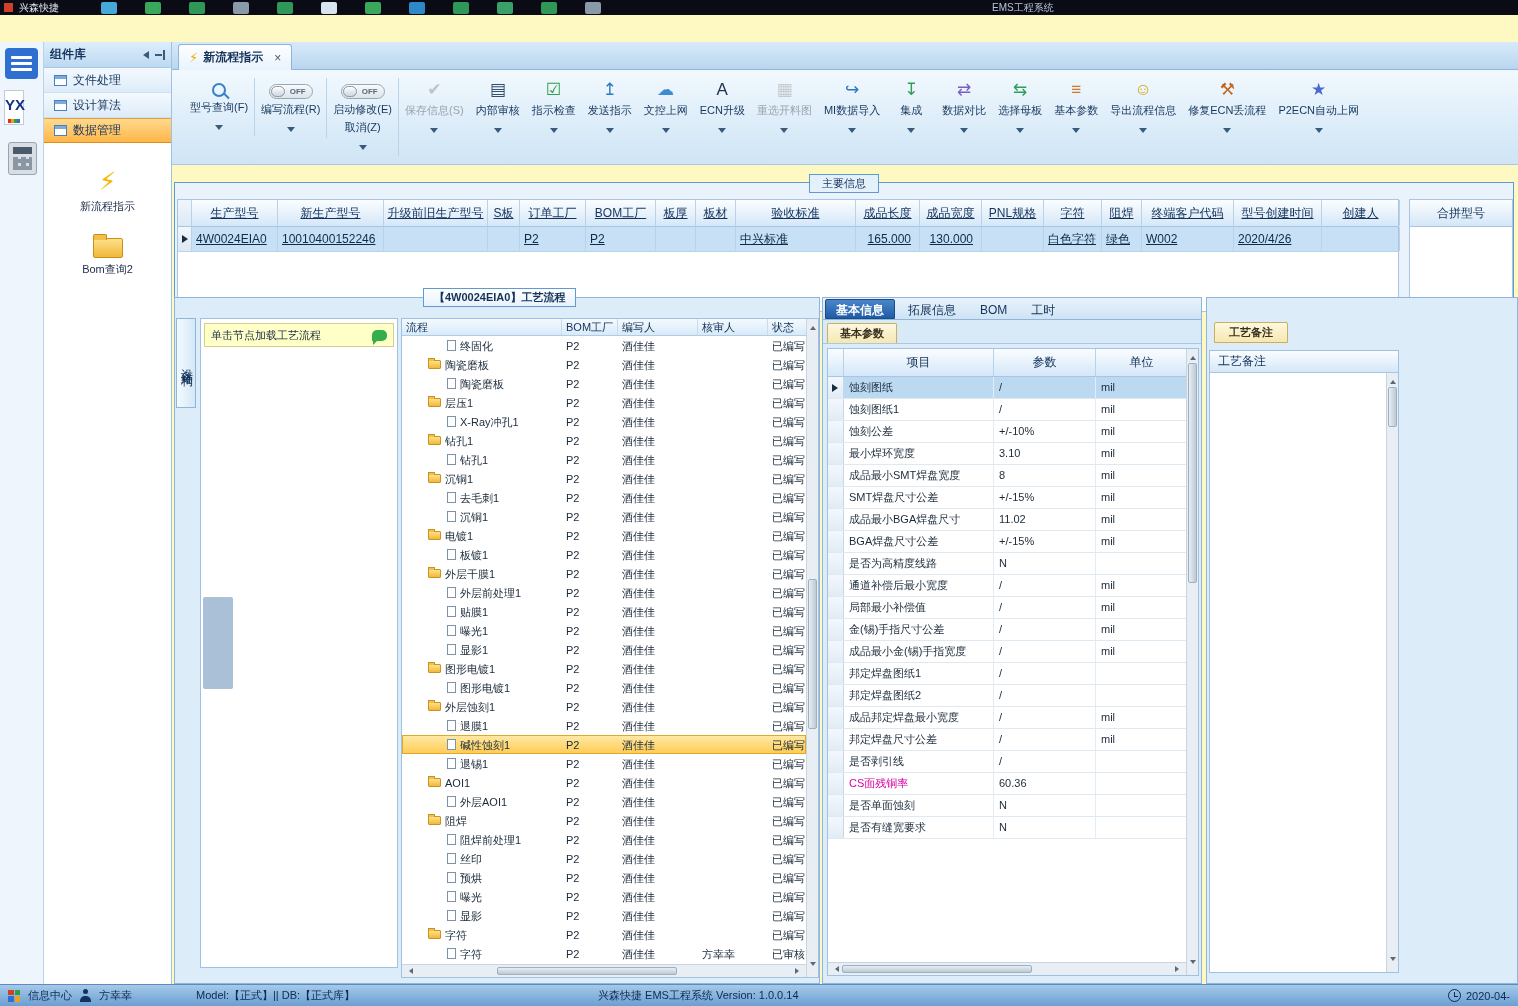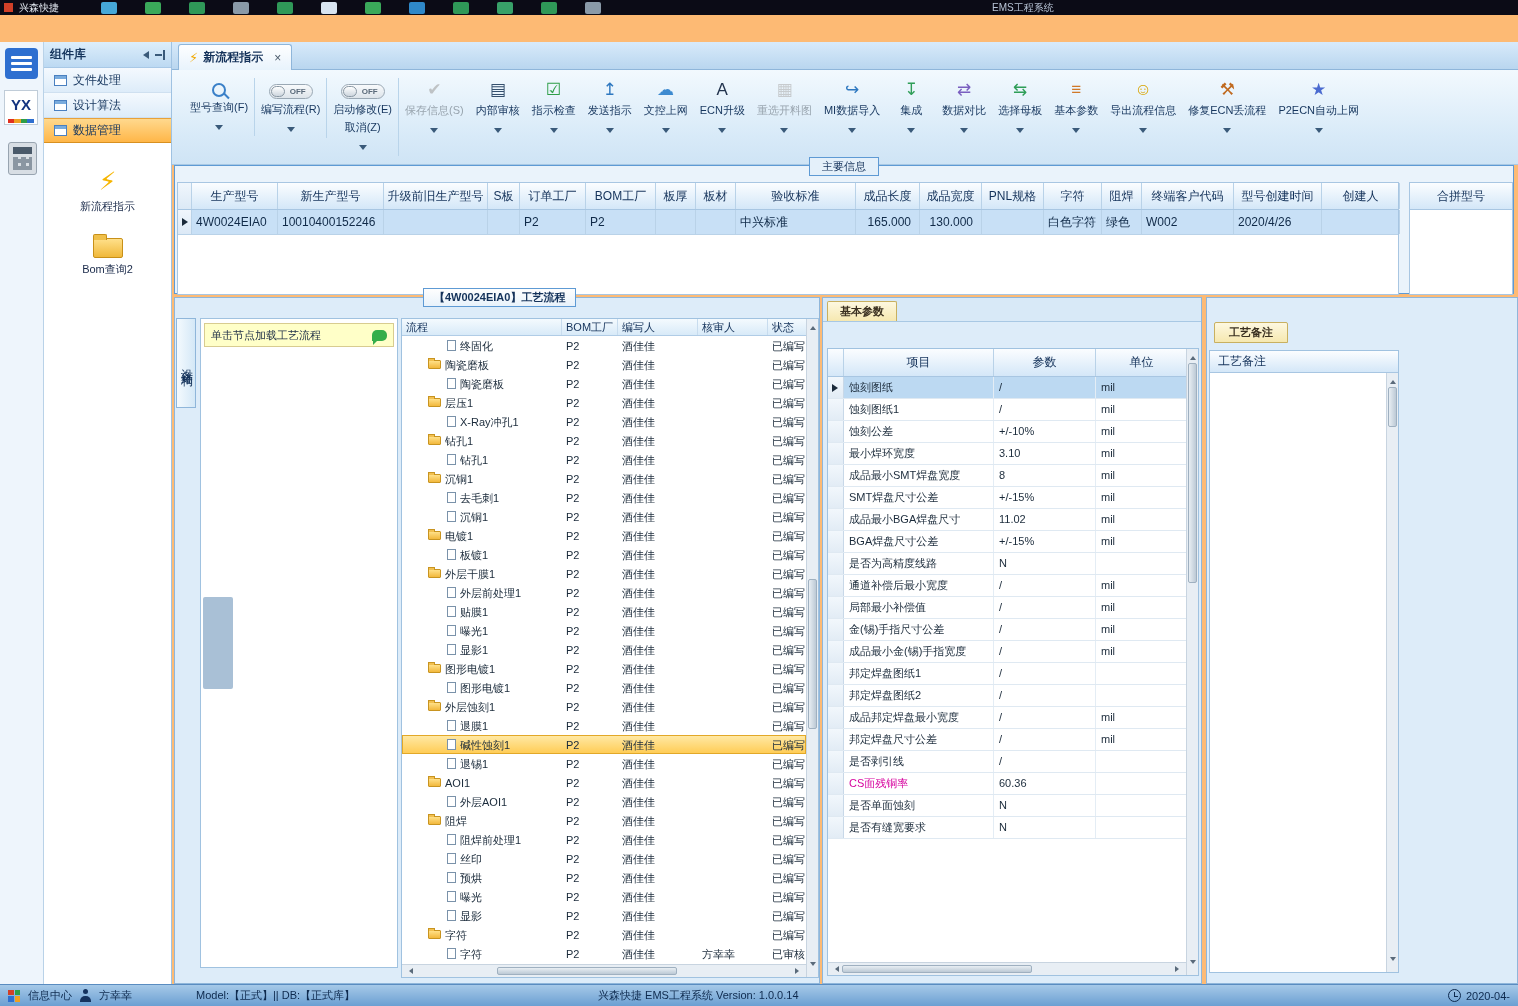--- a/index.html
+++ b/index.html
@@ -1,18 +1,18 @@
 <!DOCTYPE html>
 <html><head>
 <meta charset="utf-8">
 <style>
   * { margin:0; padding:0; box-sizing:border-box; }
   html,body { background:#9ab4c8; }
   body { font-family:"Liberation Sans","DejaVu Sans",sans-serif; }
-  .screen { position:relative; width:1518px; height:1006px; background:#fdba74; overflow:hidden; font-size:12px; color:#1a2a3a; }
+  .screen { position:relative; width:1518px; height:1006px; background:#fef9c3; overflow:hidden; font-size:12px; color:#1a2a3a; }
 
   
   .titlebar { position:absolute; left:0; top:0; width:1518px; height:15px; background:#0b0b16; display:flex; align-items:center; z-index:10; }
   .app-ico { width:9px; height:9px; background:#d04028; margin-left:4px; flex-shrink:0; }
   .app-name { color:#e8eef6; font-size:10px; margin-left:6px; white-space:nowrap; }
   .tb-icons { display:flex; gap:28px; margin-left:42px; }
   .tbi { width:16px; height:12px; border-radius:2px; display:inline-block; }
   .tb-right { position:absolute; left:992px; color:#b8c4d6; font-size:10px; }
 
   .genesis { position:absolute; left:1243px; top:0; width:275px; height:47px; z-index:60; background:#f4f8f9; border-left:1px solid #c8d4da; }
@@ -20,21 +20,21 @@
   .gen-teal { height:19px; background:linear-gradient(90deg,#268a92,#9fd0d4 65%,#e4f2f2); }
 
   
   .menurow { position:absolute; left:0; top:15px; width:1518px; height:27px; background:linear-gradient(#e6f1fb,#c9dff2); }
   .sys-badge { position:absolute; left:0; top:10px; width:34px; height:16px; background:#2fae3e; color:#fff; font-size:11px; text-align:center; line-height:16px; cursor:pointer; }
 
   
   .leftrail { position:absolute; left:0; top:42px; width:44px; height:942px; background:#eef5fc; border-right:1px solid #b9d2e8; }
   .hamburger { position:absolute; left:5px; top:6px; width:33px; height:31px; background:#2e6fd0; border-radius:4px; padding:8px 6px; display:flex; flex-direction:column; justify-content:space-between; cursor:pointer; }
   .hamburger i { height:3px; background:#fff; border-radius:1px; }
-  .yxlogo { position:absolute; left:4px; top:48px; width:34px; height:35px; background:#fff; border:1px solid #c0ccd8; font-weight:bold; font-size:15px; color:#13337f; text-align:center; line-height:28px; }
+  .yxlogo { position:absolute; left:4px; top:48px; width:20px; height:35px; background:#fff; border:1px solid #c0ccd8; font-weight:bold; font-size:15px; color:#13337f; text-align:center; line-height:28px; }
   .yxlogo::after { content:""; display:block; height:4px; margin:0 3px; background:linear-gradient(90deg,#e03020 0 25%,#f0a020 25% 50%,#2e9e48 50% 75%,#2e6fd0 75%); }
   .calcicon { position:absolute; left:8px; top:100px; width:29px; height:33px; background:#d8dee4; border:1px solid #98a4b0; border-radius:3px; }
   .calcicon::before { content:""; position:absolute; left:4px; top:4px; right:4px; height:7px; background:#4a5a6a; }
   .calcicon::after { content:""; position:absolute; left:4px; top:14px; right:4px; bottom:4px;
      background-image:repeating-linear-gradient(90deg,#8a96a2 0 5px,transparent 5px 8px),repeating-linear-gradient(0deg,#8a96a2 0 4px,transparent 4px 7px); }
 
   
   .sidebar { position:absolute; left:44px; top:42px; width:128px; height:942px; background:#fff; border-right:1px solid #9fc2e2; }
   .sb-header { height:26px; background:linear-gradient(#ddeefb,#bcd9f2); border-bottom:1px solid #a8c8e6; display:flex; align-items:center; padding:0 6px; font-size:12px; color:#16365e; font-weight:bold; }
   .sb-header .sp { flex:1; }
@@ -67,25 +67,25 @@
   .tb-arrow { margin-top:7px; width:0; height:0; border:4px solid transparent; border-top:5px solid #3a5a7a; }
   .tb-btn.disabled .tb-label { color:#98a4ae; }
   .tb-btn.disabled .tb-ico { filter:grayscale(1); opacity:.6; }
   .i-search { width:14px; height:14px; border:2px solid #3a80c8; border-radius:50%; position:relative; margin-top:3px; }
   .i-search::after { content:""; position:absolute; width:7px; height:2px; background:#3a80c8; transform:rotate(45deg); right:-6px; bottom:-2px; }
   .toggle { width:44px; height:15px; background:linear-gradient(#f8fafc,#dde4ea); border:1px solid #9aa8b4; border-radius:8px; position:relative; display:flex; align-items:center; justify-content:flex-end; padding-right:6px; margin-top:4px; cursor:pointer; }
   .toggle em { font-style:normal; font-size:8px; font-weight:bold; color:#5a6a7a; }
   .toggle .knob { position:absolute; left:1px; top:1px; width:14px; height:11px; background:linear-gradient(#fff,#cdd6de); border:1px solid #8a98a4; border-radius:7px; }
 
   
-  .migroup { position:absolute; left:174px; top:165px; width:1340px; height:129px; border:1px solid #5e9ad4; background:#eaf3fb; }
+  .migroup { position:absolute; left:174px; top:182px; width:1340px; height:129px; border:1px solid #5e9ad4; background:#eaf3fb; }
   .grouplabel { position:absolute; left:50%; top:-9px; transform:translateX(-50%); background:#e4f0fa; border:1px solid #5e9ad4; padding:1px 12px; font-size:11px; color:#14325a; z-index:2; }
   .mi-table { position:absolute; left:2px; top:16px; width:1222px; background:#fff; border:1px solid #a8c6e2; }
   .mi-cols { display:flex; }
-  .mi-cols > * { border-right:1px solid #b9d2e8; overflow:hidden; white-space:nowrap; flex-shrink:0; }
+  .mi-cols > * { border-right:1px solid #b9d2e8; overflow:hidden; white-space:nowrap; flex-shrink:0;text-decoration:underline; }
   .mi-cols>*:nth-child(1){width:14px}.mi-cols>*:nth-child(2){width:86px}.mi-cols>*:nth-child(3){width:106px}
   .mi-cols>*:nth-child(4){width:104px}.mi-cols>*:nth-child(5){width:32px}.mi-cols>*:nth-child(6){width:66px}
   .mi-cols>*:nth-child(7){width:70px}.mi-cols>*:nth-child(8){width:40px}.mi-cols>*:nth-child(9){width:40px}
   .mi-cols>*:nth-child(10){width:120px}.mi-cols>*:nth-child(11){width:64px}.mi-cols>*:nth-child(12){width:62px}
   .mi-cols>*:nth-child(13){width:62px}.mi-cols>*:nth-child(14){width:58px}.mi-cols>*:nth-child(15){width:40px}
   .mi-cols>*:nth-child(16){width:92px}.mi-cols>*:nth-child(17){width:88px}.mi-cols>*:nth-child(18){width:78px}
   .mi-head { height:27px; background:linear-gradient(#fbfdff,#d4e7f8); border-bottom:1px solid #a8c6e2; }
   .mi-th { font-size:12px; color:#14325a; text-align:center; line-height:26px; }
   .mi-row { height:25px; background:#c8e0f6; border-bottom:1px solid #b9d2e8; }
   .mi-td { font-size:12px; line-height:24px; padding-left:4px; color:#102a48; }
@@ -873,20 +873,31 @@
       </div>
       <div class="hscroll tree-hs">
         <span class="arr-l"></span>
         <span class="sb-thumb-h"></span>
         <span class="arr-r"></span>
       </div>
     </div>
   </div>
 
   <div class="param-panel">
+    <div class="ptabs">
+
+        <span class="ptab active">基本信息</span>
+
+        <span class="ptab">拓展信息</span>
+
+        <span class="ptab">BOM</span>
+
+        <span class="ptab">工时</span>
+
+    </div>
     <div class="subtabs">
       <span class="subtab">基本参数</span>
     </div>
     <div class="param-table">
       <div class="p-head">
         <span class="p-ind"></span>
         <span class="p-name">项目</span>
         <span class="p-val">参数</span>
         <span class="p-unit">单位</span>
       </div>

